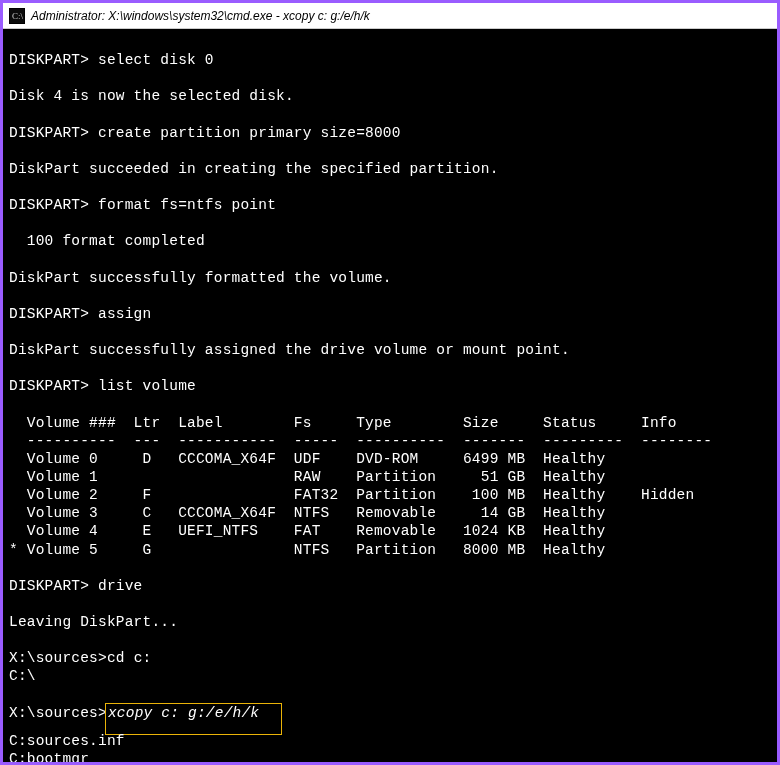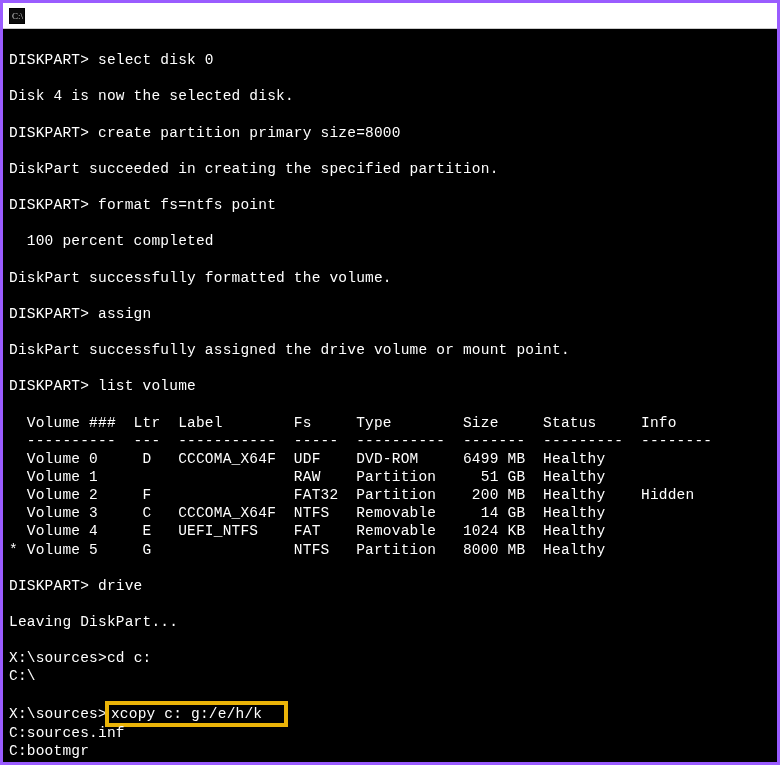--- a/index.html
+++ b/index.html
@@ -44,66 +44,68 @@
       background: #000;
       color: #fff;
       font-size: 14.5px;
       line-height: 1.25;
       padding: 4px 6px;
       white-space: pre;
       overflow: hidden;
       letter-spacing: 0.2px;
     }
     .hl {
-      border: 4px solid #eab308;
+      border: 1px solid #eab308;
       display: inline-block;
-      padding: 0 4px 0 2px;
+      padding: 0 4px 12px 2px;
       margin: -3px -4px -3px -2px;
+      font-style: italic;
     }
   </style>
 </head>
 <body>
 
 <div class="window">
   <div class="titlebar">
     <span class="icon">
       <svg width="16" height="16" viewBox="0 0 16 16">
         <rect x="0" y="0" width="16" height="16" fill="#000"></rect>
         <rect x="1" y="1" width="14" height="14" fill="#0b0b0b"></rect>
         <text x="3" y="11" font-size="9" fill="#ccc" font-family="Consolas">C:\</text>
       </svg>
     </span>
+    <span>Administrator: X:\windows\system32\cmd.exe - xcopy  c: g:/e/h/k</span>
   </div>
 
   <div class="term">
 <span>DISKPART&gt; </span><span>select disk 0</span>
 
 <span>Disk 4 is now the selected disk.</span>
 
 <span>DISKPART&gt; </span><span>create partition primary size=8000</span>
 
 <span>DiskPart succeeded in creating the specified partition.</span>
 
 <span>DISKPART&gt; </span><span>format fs=ntfs point</span>
 
-<span>  100 percent completed</span>
+<span>  100 format completed</span>
 
 <span>DiskPart successfully formatted the volume.</span>
 
 <span>DISKPART&gt; </span><span>assign</span>
 
 <span>DiskPart successfully assigned the drive volume or mount point.</span>
 
 <span>DISKPART&gt; </span><span>list volume</span>
 
 <span>  Volume ###  Ltr  Label        Fs     Type        Size     Status     Info</span>
 <span>  ----------  ---  -----------  -----  ----------  -------  ---------  --------</span>
 <span>  Volume 0     D   CCCOMA_X64F  UDF    DVD-ROM     6499 MB  Healthy</span>
 <span>  Volume 1                      RAW    Partition     51 GB  Healthy</span>
-<span>  Volume 2     F                FAT32  Partition    200 MB  Healthy    Hidden</span>
+<span>  Volume 2     F                FAT32  Partition    100 MB  Healthy    Hidden</span>
 <span>  Volume 3     C   CCCOMA_X64F  NTFS   Removable     14 GB  Healthy</span>
 <span>  Volume 4     E   UEFI_NTFS    FAT    Removable   1024 KB  Healthy</span>
 <span>* Volume 5     G                NTFS   Partition   8000 MB  Healthy</span>
 
 <span>DISKPART&gt; </span><span>drive</span>
 
 <span>Leaving DiskPart...</span>
 
 <span>X:\sources&gt;</span><span>cd c:</span>
 <span>C:\</span>

